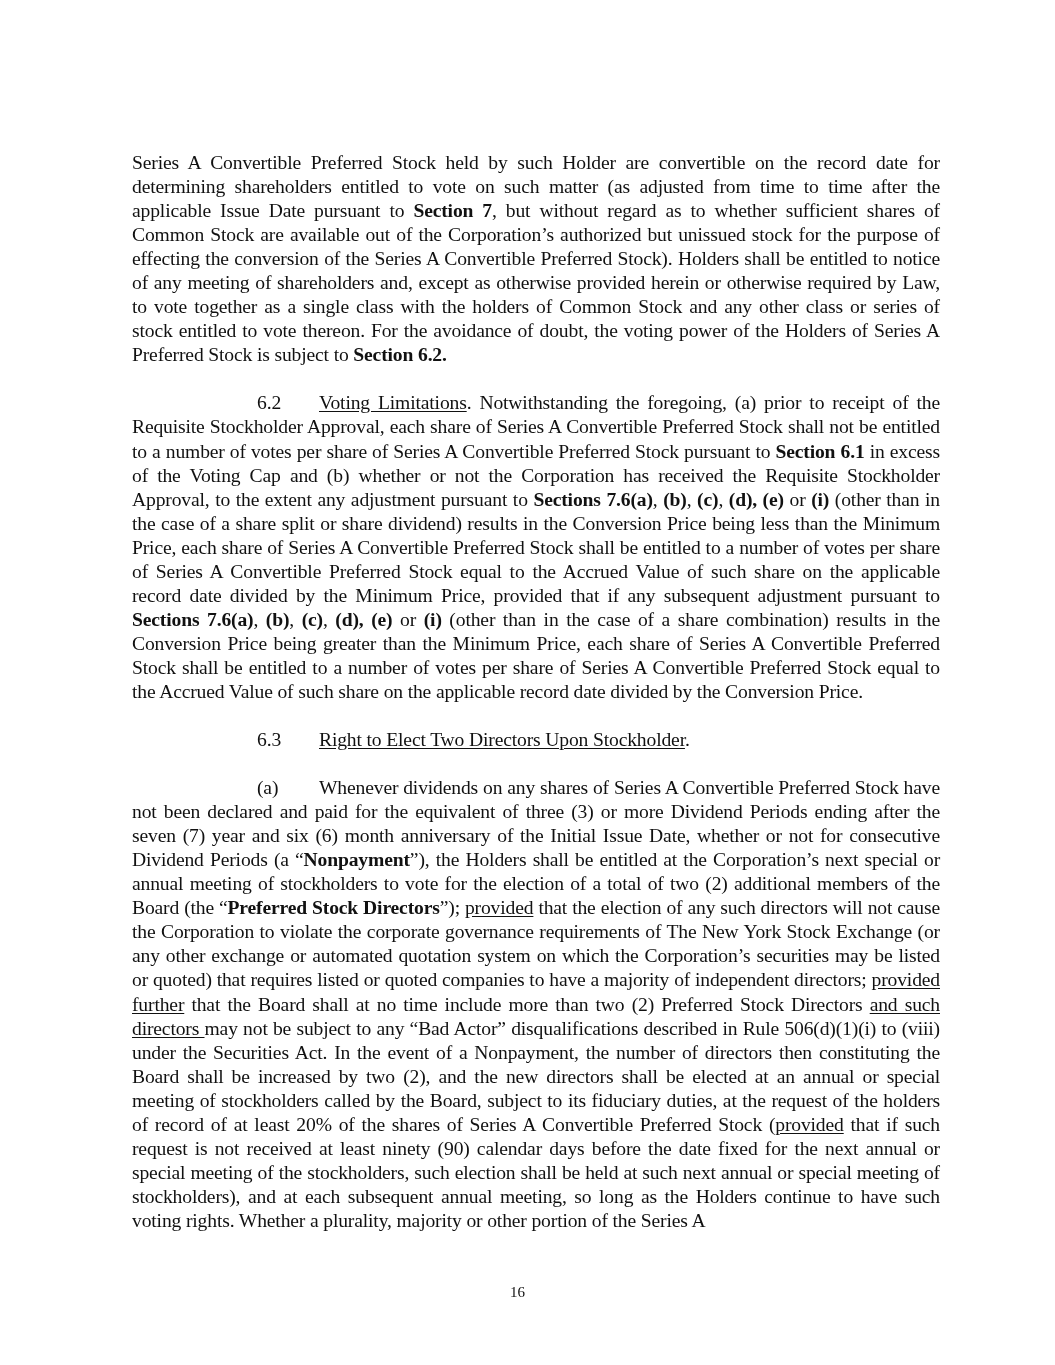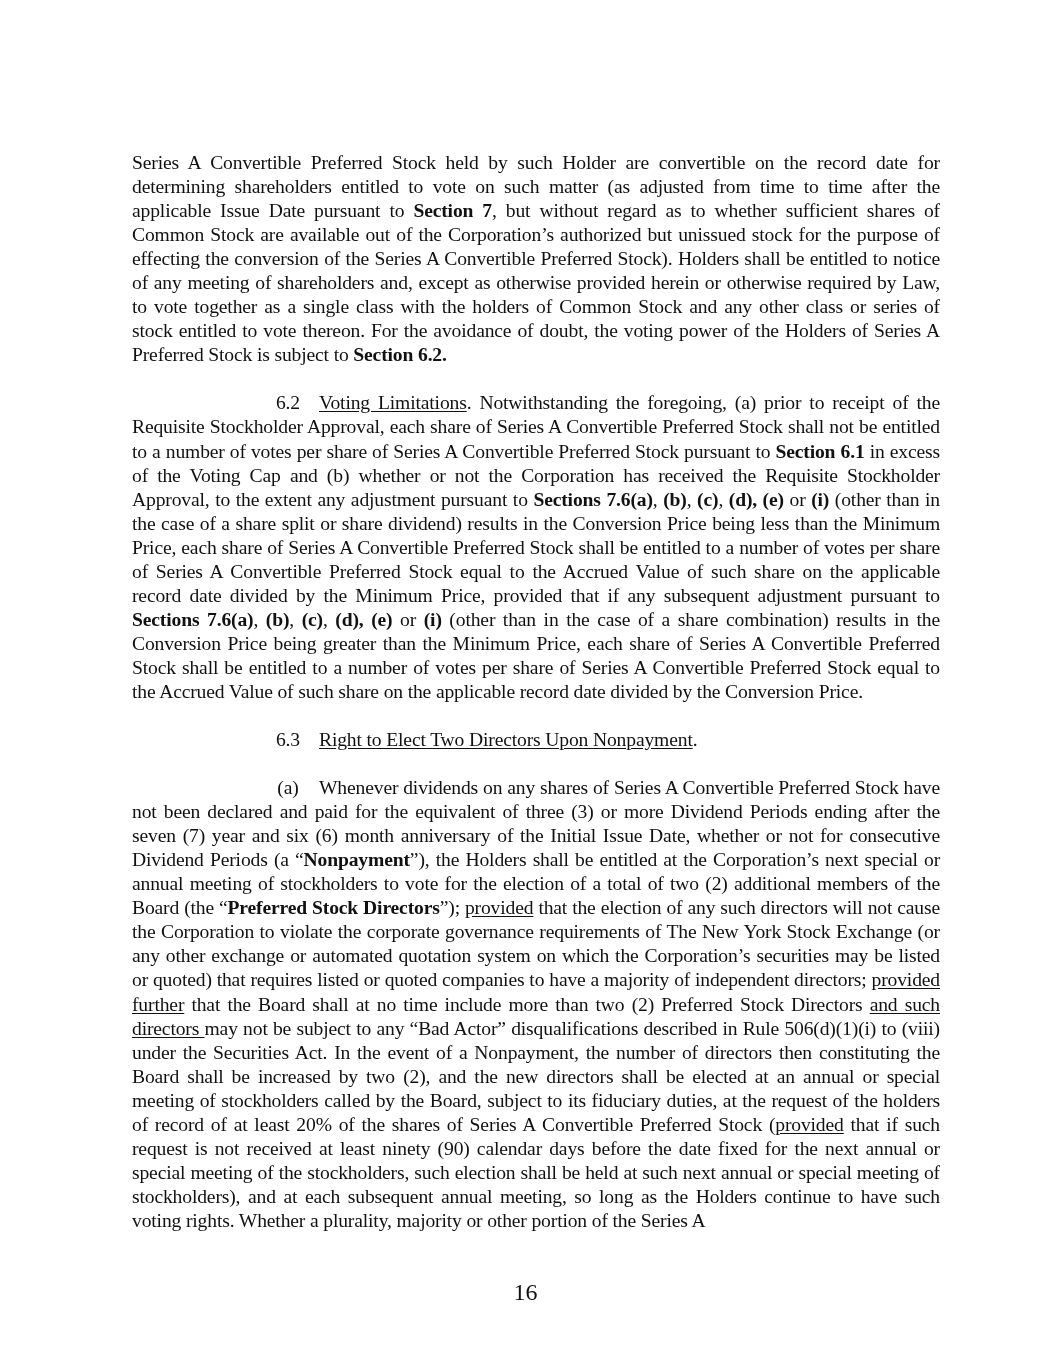--- a/index.html
+++ b/index.html
@@ -30,49 +30,48 @@
       letter-spacing: -0.15px;
       word-spacing: 0px;
     }
     .para.indented {
       text-indent: 125px;
     }
     .num {
       display: inline-block;
       text-indent: 0;
       width: 62px;
-      text-align: center;
     }
     .heading-line {
       font-size: 19.6px;
       line-height: 24.05px;
       margin: 0 0 24px 0;
       padding-left: 125px;
       letter-spacing: -0.15px;
     }
     b { font-weight: bold; }
     u { text-underline-offset: 2px; }
     .page-number {
       position: absolute;
-      left: 12px;
+      left: 4px;
       width: 1027px;
       top: 1280px;
       text-align: center;
-      font-size: 24px;
+      font-size: 15px;
       line-height: 24px;
     }
   </style>
 </head>
 <body>
 
 <div class="page">
 
   <p class="para"><span>Series A Convertible Preferred Stock held by such Holder are convertible on the record date for determining shareholders entitled to vote on such matter (as adjusted from time to time after the applicable Issue Date pursuant to </span><b>Section 7</b><span>, but without regard as to whether sufficient shares of Common Stock are available out of the Corporation’s authorized but unissued stock for the purpose of effecting the conversion of the Series A Convertible Preferred Stock). Holders shall be entitled to notice of any meeting of shareholders and, except as otherwise provided herein or otherwise required by Law, to vote together as a single class with the holders of Common Stock and any other class or series of stock entitled to vote thereon. For the avoidance of doubt, the voting power of the Holders of Series A Preferred Stock is subject to </span><b>Section 6.2.</b></p>
 
   <p class="para indented"><span class="num">6.2</span><u>Voting Limitations</u><span>. Notwithstanding the foregoing, (a) prior to receipt of the Requisite Stockholder Approval, each share of Series A Convertible Preferred Stock shall not be entitled to a number of votes per share of Series A Convertible Preferred Stock pursuant to </span><b>Section 6.1</b><span> in excess of the Voting Cap and (b) whether or not the Corporation has received the Requisite Stockholder Approval, to the extent any adjustment pursuant to </span><b>Sections 7.6(a)</b><span>, </span><b>(b)</b><span>, </span><b>(c)</b><span>, </span><b>(d), (e)</b><span> or </span><b>(i)</b><span> (other than in the case of a share split or share dividend) results in the Conversion Price being less than the Minimum Price, each share of Series A Convertible Preferred Stock shall be entitled to a number of votes per share of Series A Convertible Preferred Stock equal to the Accrued Value of such share on the applicable record date divided by the Minimum Price, provided that if any subsequent adjustment pursuant to </span><b>Sections 7.6(a)</b><span>, </span><b>(b)</b><span>, </span><b>(c)</b><span>, </span><b>(d), (e)</b><span> or </span><b>(i)</b><span> (other than in the case of a share combination) results in the Conversion Price being greater than the Minimum Price, each share of Series A Convertible Preferred Stock shall be entitled to a number of votes per share of Series A Convertible Preferred Stock equal to the Accrued Value of such share on the applicable record date divided by the Conversion Price.</span></p>
 
-  <p class="heading-line"><span class="num">6.3</span><u>Right to Elect Two Directors Upon Nonpayment</u><span>.</span></p>
+  <p class="heading-line"><span class="num">6.3</span><u>Right to Elect Two Directors Upon Stockholder</u><span>.</span></p>
 
   <p class="para indented"><span class="num">(a)</span><span>Whenever dividends on any shares of Series A Convertible Preferred Stock have not been declared and paid for the equivalent of three (3) or more Dividend Periods ending after the seven (7) year and six (6) month anniversary of the Initial Issue Date, whether or not for consecutive Dividend Periods (a “</span><b>Nonpayment</b><span>”), the Holders shall be entitled at the Corporation’s next special or annual meeting of stockholders to vote for the election of a total of two (2) additional members of the Board (the “</span><b>Preferred Stock Directors</b><span>”); </span><u>provided</u><span> that the election of any such directors will not cause the Corporation to violate the corporate governance requirements of The New York Stock Exchange (or any other exchange or automated quotation system on which the Corporation’s securities may be listed or quoted) that requires listed or quoted companies to have a majority of independent directors; </span><u>provided further</u><span> that the Board shall at no time include more than two (2) Preferred Stock Directors </span><u>and such directors </u><span>may not be subject to any “Bad Actor” disqualifications described in Rule 506(d)(1)(i) to (viii) under the Securities Act. In the event of a Nonpayment, the number of directors then constituting the Board shall be increased by two (2), and the new directors shall be elected at an annual or special meeting of stockholders called by the Board, subject to its fiduciary duties, at the request of the holders of record of at least 20% of the shares of Series A Convertible Preferred Stock (</span><u>provided</u><span> that if such request is not received at least ninety (90) calendar days before the date fixed for the next annual or special meeting of the stockholders, such election shall be held at such next annual or special meeting of stockholders), and at each subsequent annual meeting, so long as the Holders continue to have such voting rights. Whether a plurality, majority or other portion of the Series A</span></p>
 
 </div>
 
 <div class="page-number">16</div>
 
 </body></html>

